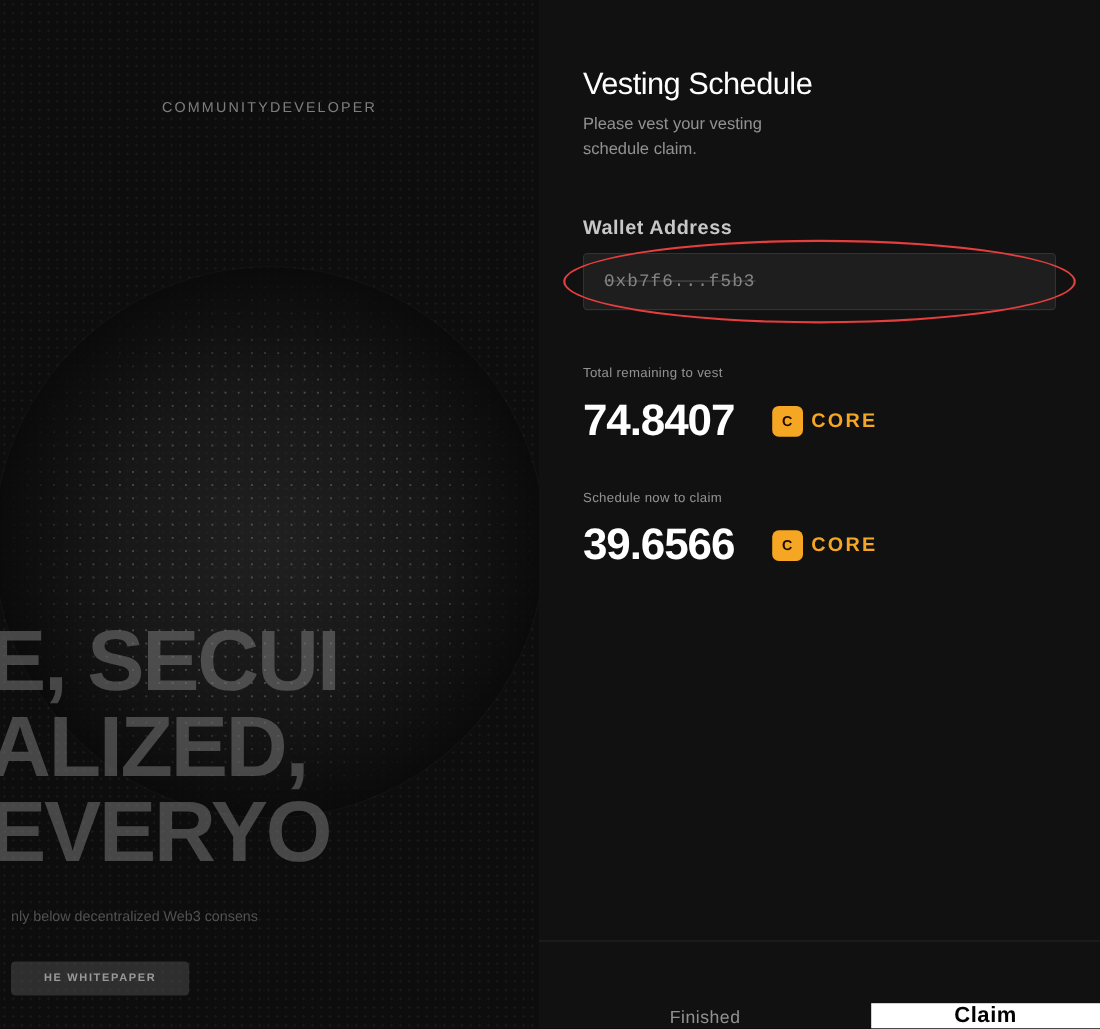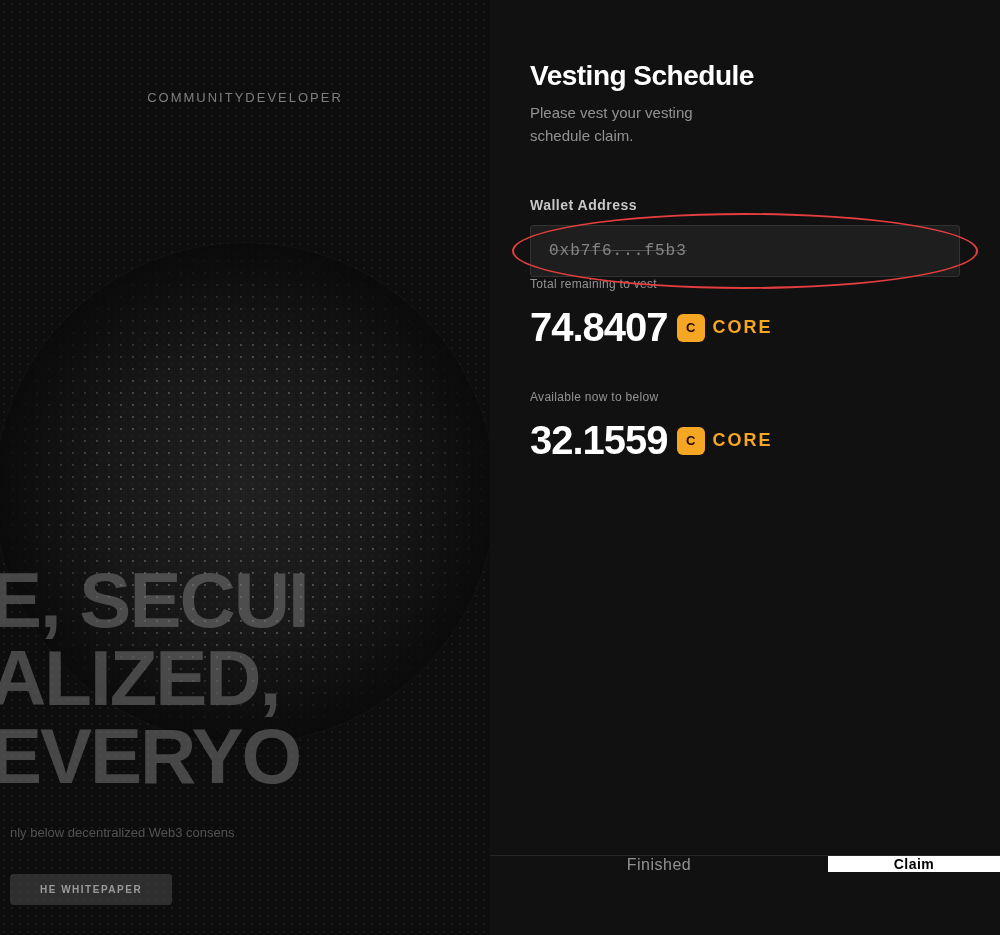--- a/index.html
+++ b/index.html
@@ -123,43 +123,44 @@
       height: 935px;
       background: #111111;
       padding: 60px 40px 40px 40px;
       display: flex;
       flex-direction: column;
       position: relative;
     }
 
     .panel-title {
       font-size: 28px;
-      font-weight: 700;
+      font-weight: 400;
       color: #ffffff;
       margin-bottom: 10px;
       letter-spacing: -0.5px;
     }
 
     .panel-subtitle {
       font-size: 15px;
       color: rgba(200,200,200,0.7);
       line-height: 1.5;
       margin-bottom: 50px;
     }
 
     .wallet-label {
-      font-size: 14px;
+      font-size: 18px;
       font-weight: 600;
       color: rgba(220,220,220,0.9);
       letter-spacing: 0.5px;
       margin-bottom: 12px;
     }
 
     .wallet-address-wrapper {
       position: relative;
+      margin-bottom: 50px;
     }
 
     
     .wallet-oval {
       position: absolute;
       top: -12px;
       left: -18px;
       right: -18px;
       bottom: -12px;
       border: 2.5px solid #e53e3e;
@@ -185,21 +186,21 @@
     .stat-label {
       font-size: 12px;
       color: rgba(200,200,200,0.7);
       margin-bottom: 14px;
       letter-spacing: 0.3px;
     }
 
     .stat-value-row {
       display: flex;
       align-items: center;
-      gap: 9px;
+      gap: 34px;
       margin-bottom: 40px;
     }
 
     .stat-value {
       font-size: 40px;
       font-weight: 700;
       color: #ffffff;
       letter-spacing: -1px;
     }
 
@@ -230,47 +231,47 @@
       letter-spacing: 2px;
     }
 
     
     .bottom-actions {
       position: absolute;
       bottom: 0;
       left: 0;
       right: 0;
       display: flex;
-      align-items: flex-start;
+      align-items: flex-end;
       height: 80px;
       border-top: 1px solid rgba(60,60,60,0.5);
     }
 
     .finished-btn {
       flex: 1;
       display: flex;
       align-items: center;
       justify-content: center;
       background: transparent;
       color: rgba(200,200,200,0.7);
       font-size: 16px;
       font-weight: 500;
       letter-spacing: 0.5px;
       border: none;
       cursor: pointer;
     }
 
     .claim-btn {
-      width: 172px;
+      width: 208px;
       display: flex;
       align-items: center;
       justify-content: center;
       background: #ffffff;
       color: #000000;
-      font-size: 14px;
+      font-size: 20px;
       font-weight: 700;
       letter-spacing: 0.5px;
       border: none;
       cursor: pointer;
     }
 
     
     .dot-overlay {
       position: absolute;
       inset: 0;
@@ -320,23 +321,23 @@
 
   <div class="stat-label">Total remaining to vest</div>
   <div class="stat-value-row">
     <span class="stat-value">74.8407</span>
     <div class="core-badge">
       <div class="core-icon">C</div>
       <span class="core-text">CORE</span>
     </div>
   </div>
 
-  <div class="stat-label">Available now to below</div>
+  <div class="stat-label">Schedule now to claim</div>
   <div class="stat-value-row">
-    <span class="stat-value">32.1559</span>
+    <span class="stat-value">39.6566</span>
     <div class="core-badge">
       <div class="core-icon">C</div>
       <span class="core-text">CORE</span>
     </div>
   </div>
 
   <div class="bottom-actions">
     <button class="finished-btn">Finished</button>
     <button class="claim-btn">Claim</button>
   </div>

